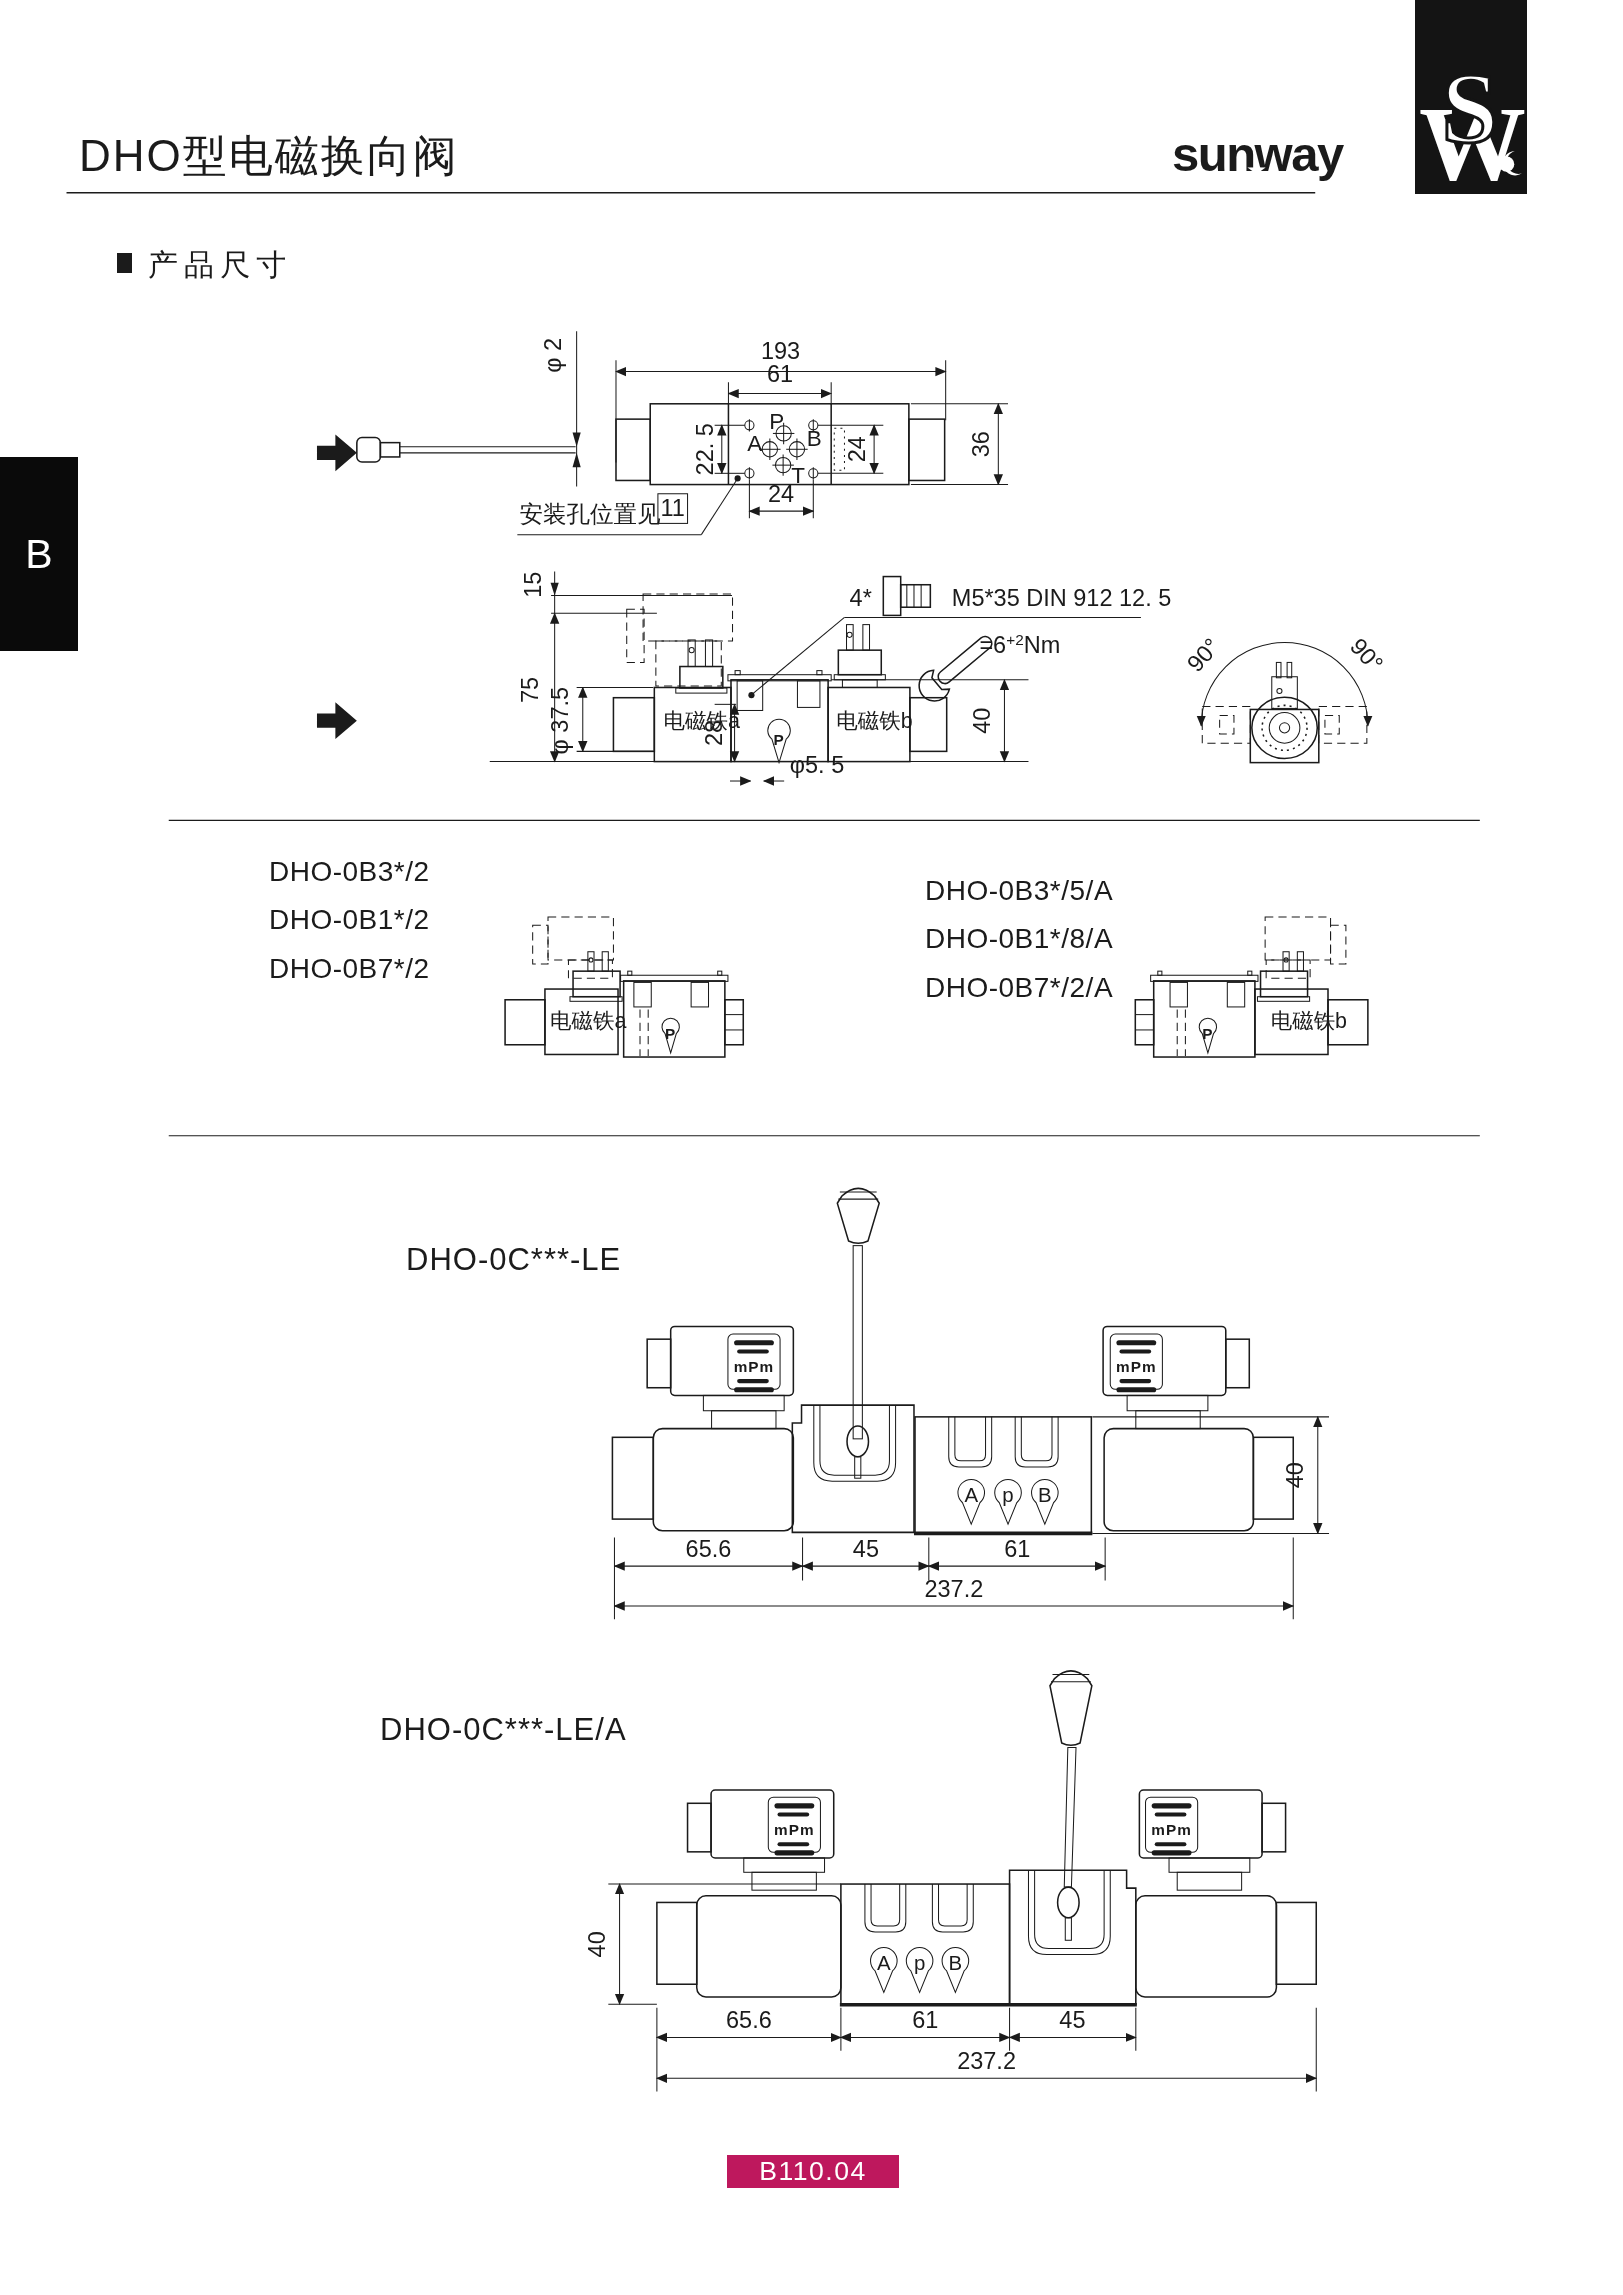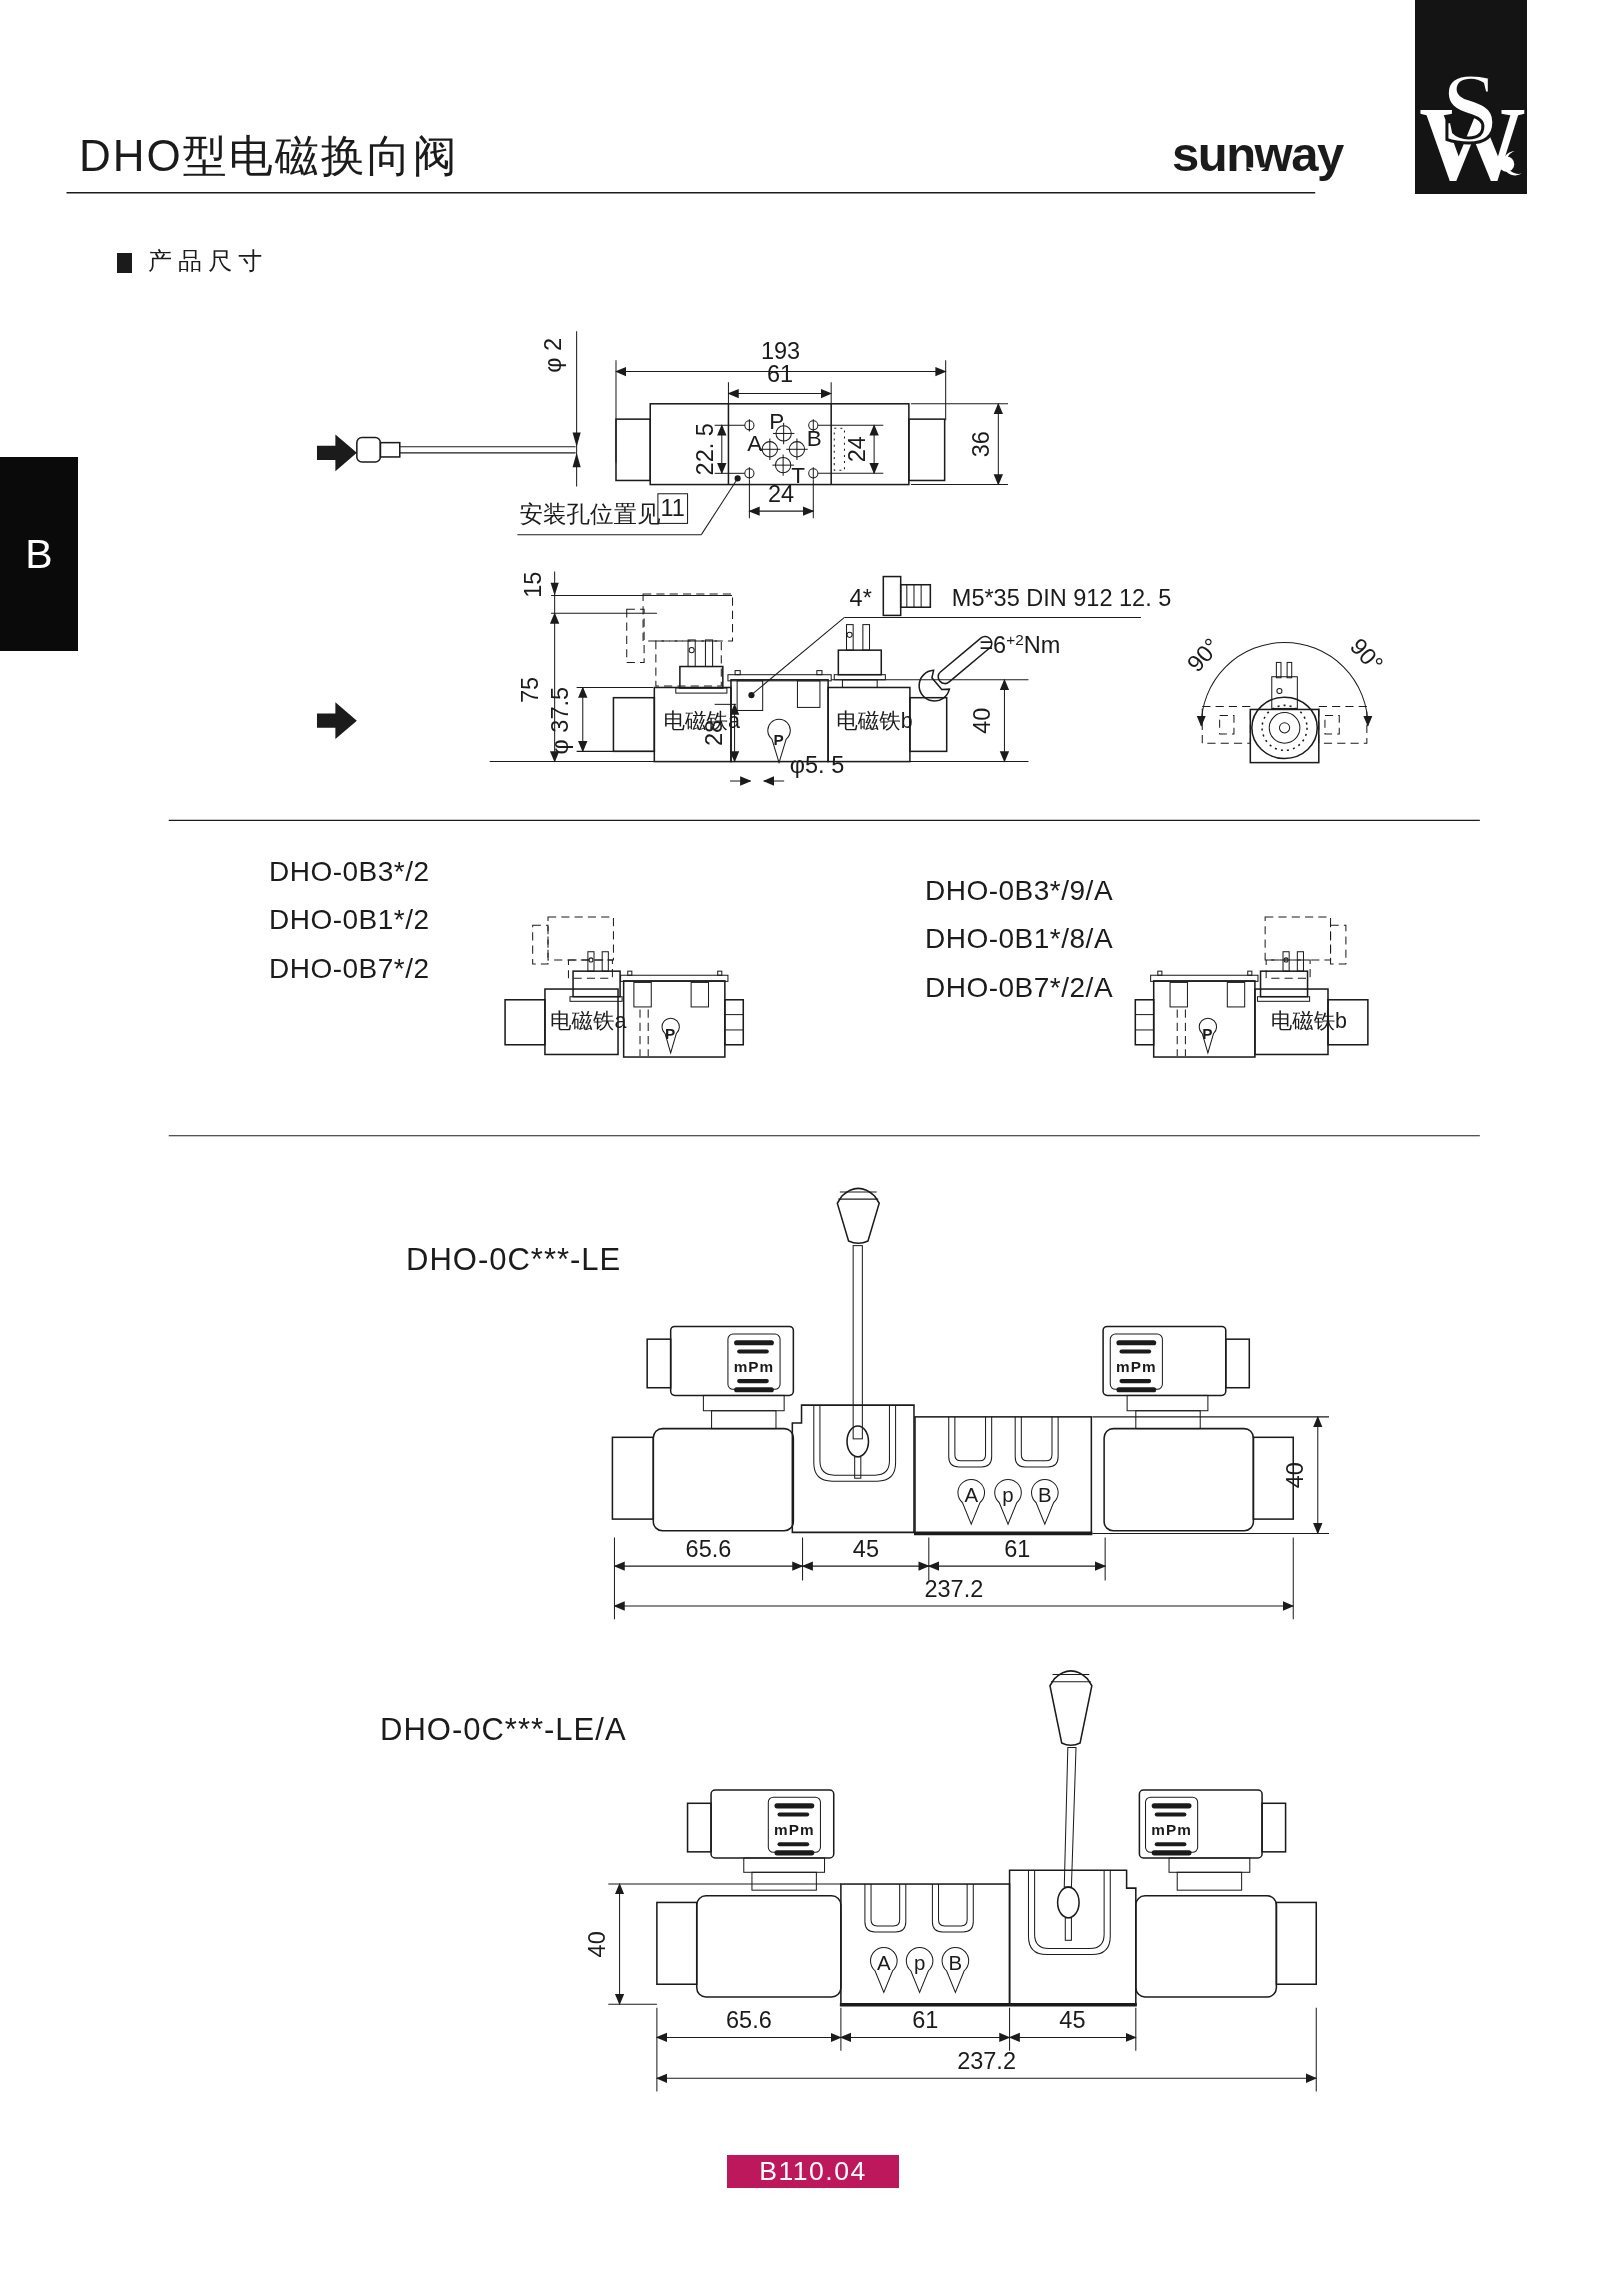--- a/index.html
+++ b/index.html
@@ -1,20 +1,20 @@
 <!DOCTYPE html>
 <html style="font-size:8.2px"><head>
 <meta charset="utf-8">
 <style>
   html,body{margin:0;padding:0;background:#ffffff;}
   body{width:1623px;height:2295px;position:relative;font-family:"Liberation Sans",sans-serif;color:#1b1b1b;}
   .abs{position:absolute;}
   .title{font-size:44px;font-weight:normal;letter-spacing:2px;}
   .brand{font-size:49px;font-weight:bold;letter-spacing:-1.5px;}
-  .heading{font-size:24px;letter-spacing:6.1px;font-family:"Liberation Serif","DejaVu Serif",serif;}
+  .heading{font-size:30px;letter-spacing:6.1px;font-family:"Liberation Serif","DejaVu Serif",serif;}
   .bullet{width:15.3px;height:20.4px;background:#1b1b1b;}
   .models div{font-size:28px;line-height:32px;margin-bottom:16.4px;letter-spacing:0.5px;}
   .dwglabel{font-size:31px;letter-spacing:1px;}
   .tab{width:78px;height:194px;background:#0a0a0a;display:flex;align-items:center;justify-content:center;}
   .tab span{color:#fff;font-size:41px;}
   .footer{width:172px;height:33px;background:#be185d;display:flex;align-items:center;justify-content:center;}
   .footer span{color:#fff;font-size:26.6px;letter-spacing:1.5px;}
   .logo{width:112px;height:194px;background:#141414;}
   .star{color:#fff;font-size:23.5px;}
   svg .ln{stroke:#1b1b1b;fill:none;stroke-width:3;}
@@ -54,21 +54,21 @@
 <div class="abs tab" style="left:0px;top:457px;">
   <span>B</span>
 </div>
 
 <div class="abs models" style="left:269px;top:836px;margin-top:20px;">
   <div>DHO-0B3*/2</div>
   <div>DHO-0B1*/2</div>
   <div>DHO-0B7*/2</div>
 </div>
 <div class="abs models" style="left:925px;top:875px;">
-  <div>DHO-0B3*/9/A</div>
+  <div>DHO-0B3*/5/A</div>
   <div>DHO-0B1*/8/A</div>
   <div>DHO-0B7*/2/A</div>
 </div>
 
 <div class="abs dwglabel" style="left:386px;top:1242px;margin-left:20px;">DHO-0C***-LE</div>
 <div class="abs dwglabel" style="left:380px;top:1712px;">DHO-0C***-LE/A</div>
 
 <div class="abs footer" style="left:727px;top:2155px;">
   <span>B110.04</span>
 </div>

